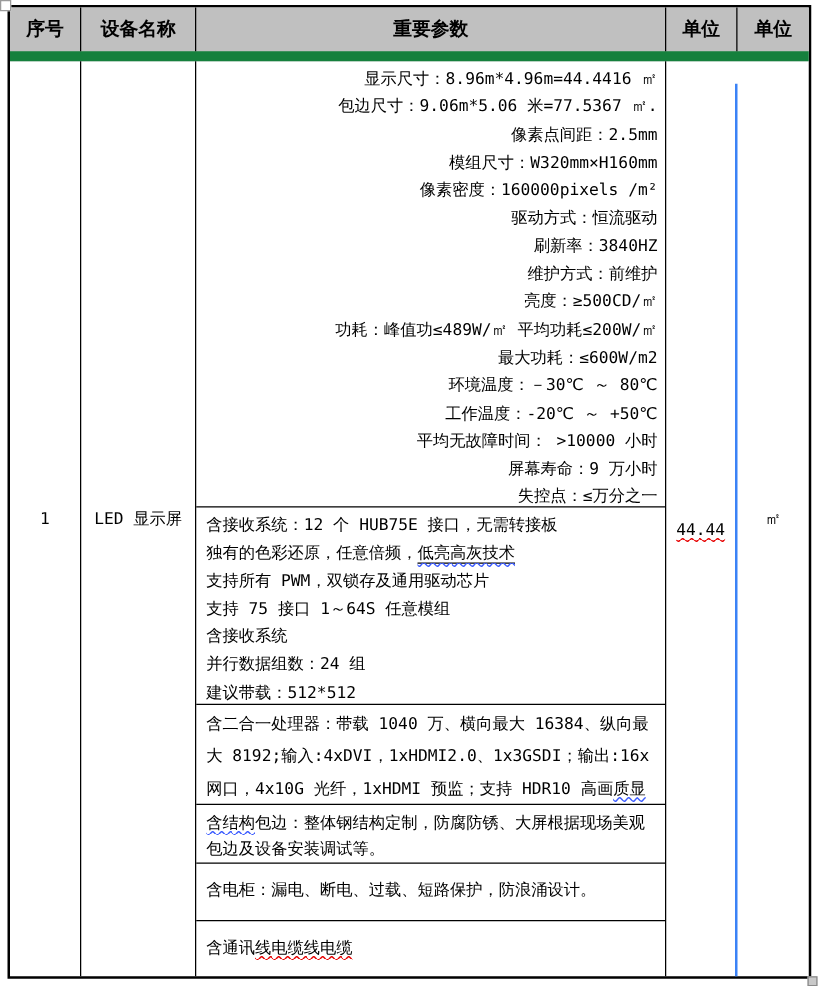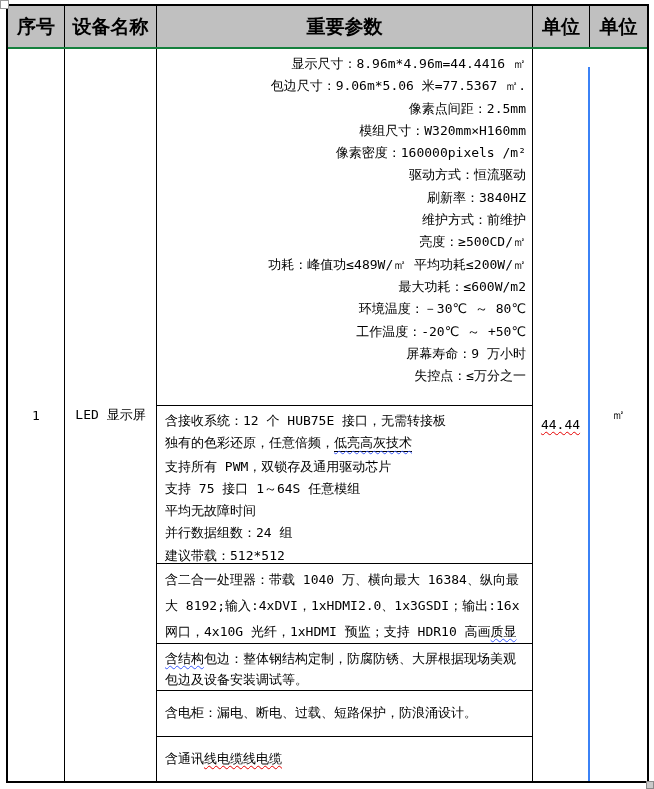--- a/index.html
+++ b/index.html
@@ -27,22 +27,22 @@
     width:643px; height:779px;
     border:2px solid #000;
     display:flex; flex-direction:column;
     background:#fff;
   }
   .thead {
     display:grid;
     grid-template-columns:57px 92px 376px 57px 1fr;
     height:43px; flex:0 0 43px;
     background:#c0c0c0;
-    border-bottom:2px solid #15803d;
-    font-weight:bold; font-size:19px;
+    border-bottom:8px solid #15803d;
+    font-weight:bold; font-size:15px;
   }
   .thead .hcell {
     display:flex; align-items:center; justify-content:center;
     border-right:1px solid #000;
   }
   .thead .hcell:last-child { border-right:none; }
 
   .tbody {
     display:grid;
     grid-template-columns:57px 92px 376px 57px 1fr;
@@ -108,30 +108,31 @@
           <div class="pline">模组尺寸：W320mm×H160mm</div>
           <div class="pline">像素密度：160000pixels /m²</div>
           <div class="pline">驱动方式：恒流驱动</div>
           <div class="pline">刷新率：3840HZ</div>
           <div class="pline">维护方式：前维护</div>
           <div class="pline">亮度：≥500CD/㎡</div>
           <div class="pline">功耗：峰值功≤489W/㎡ 平均功耗≤200W/㎡</div>
           <div class="pline">最大功耗：≤600W/m2</div>
           <div class="pline">环境温度：－30℃ ～ 80℃</div>
           <div class="pline">工作温度：-20℃ ～ +50℃</div>
+          <div class="pline">平均无故障时间： &gt;10000 小时</div>
           <div class="pline">屏幕寿命：9 万小时</div>
           <div class="pline">失控点：≤万分之一</div>
         </div>
 
         <div class="psection sec-b">
           <div class="pline">含接收系统：12 个 HUB75E 接口，无需转接板</div>
           <div class="pline"><span>独有的色彩还原，任意倍频，</span><span class="u-wavy-blue">低亮高灰技术</span></div>
           <div class="pline">支持所有 PWM，双锁存及通用驱动芯片</div>
           <div class="pline">支持 75 接口 1～64S 任意模组</div>
-          <div class="pline">平均无故障时间</div>
+          <div class="pline">含接收系统</div>
           <div class="pline">并行数据组数：24 组</div>
           <div class="pline">建议带载：512*512</div>
         </div>
 
         <div class="psection sec-c">
           <span>含二合一处理器：带载 1040 万、横向最大 16384、纵向最大 8192;输入:4xDVI，1xHDMI2.0、1x3GSDI；输出:16x 网口，4x10G 光纤，1xHDMI 预监；支持 HDR10 高画</span><span class="wavy-blue">质显示</span>
         </div>
 
         <div class="psection sec-d">
           <span class="wavy-blue">含结构</span><span>包边：整体钢结构定制，防腐防锈、大屏根据现场美观包边及设备安装调试等。</span>

